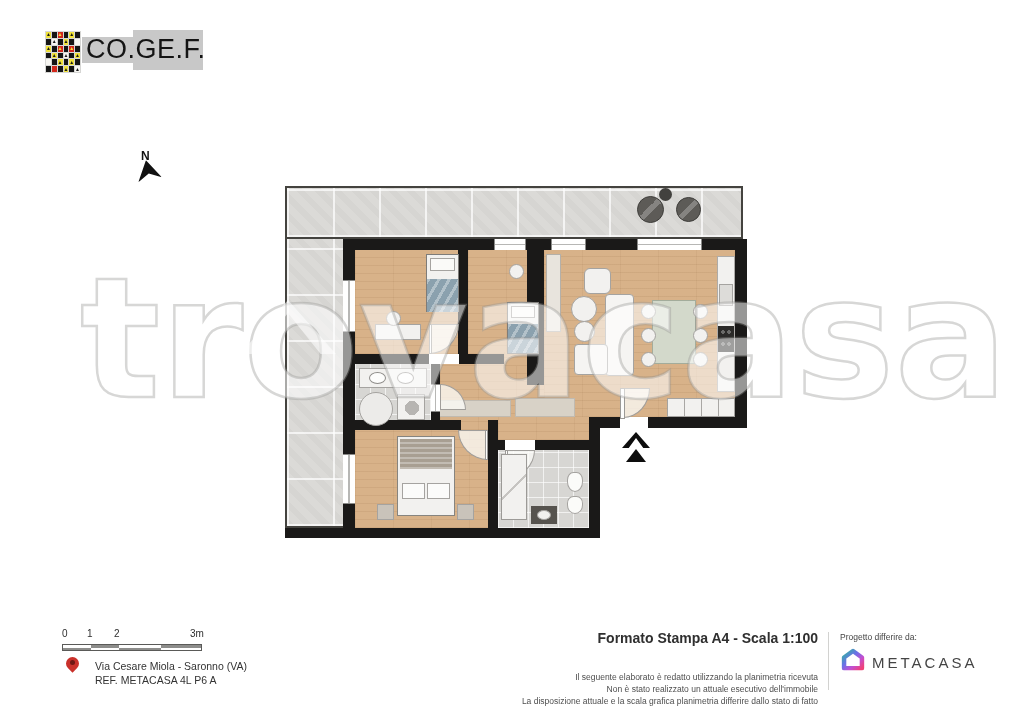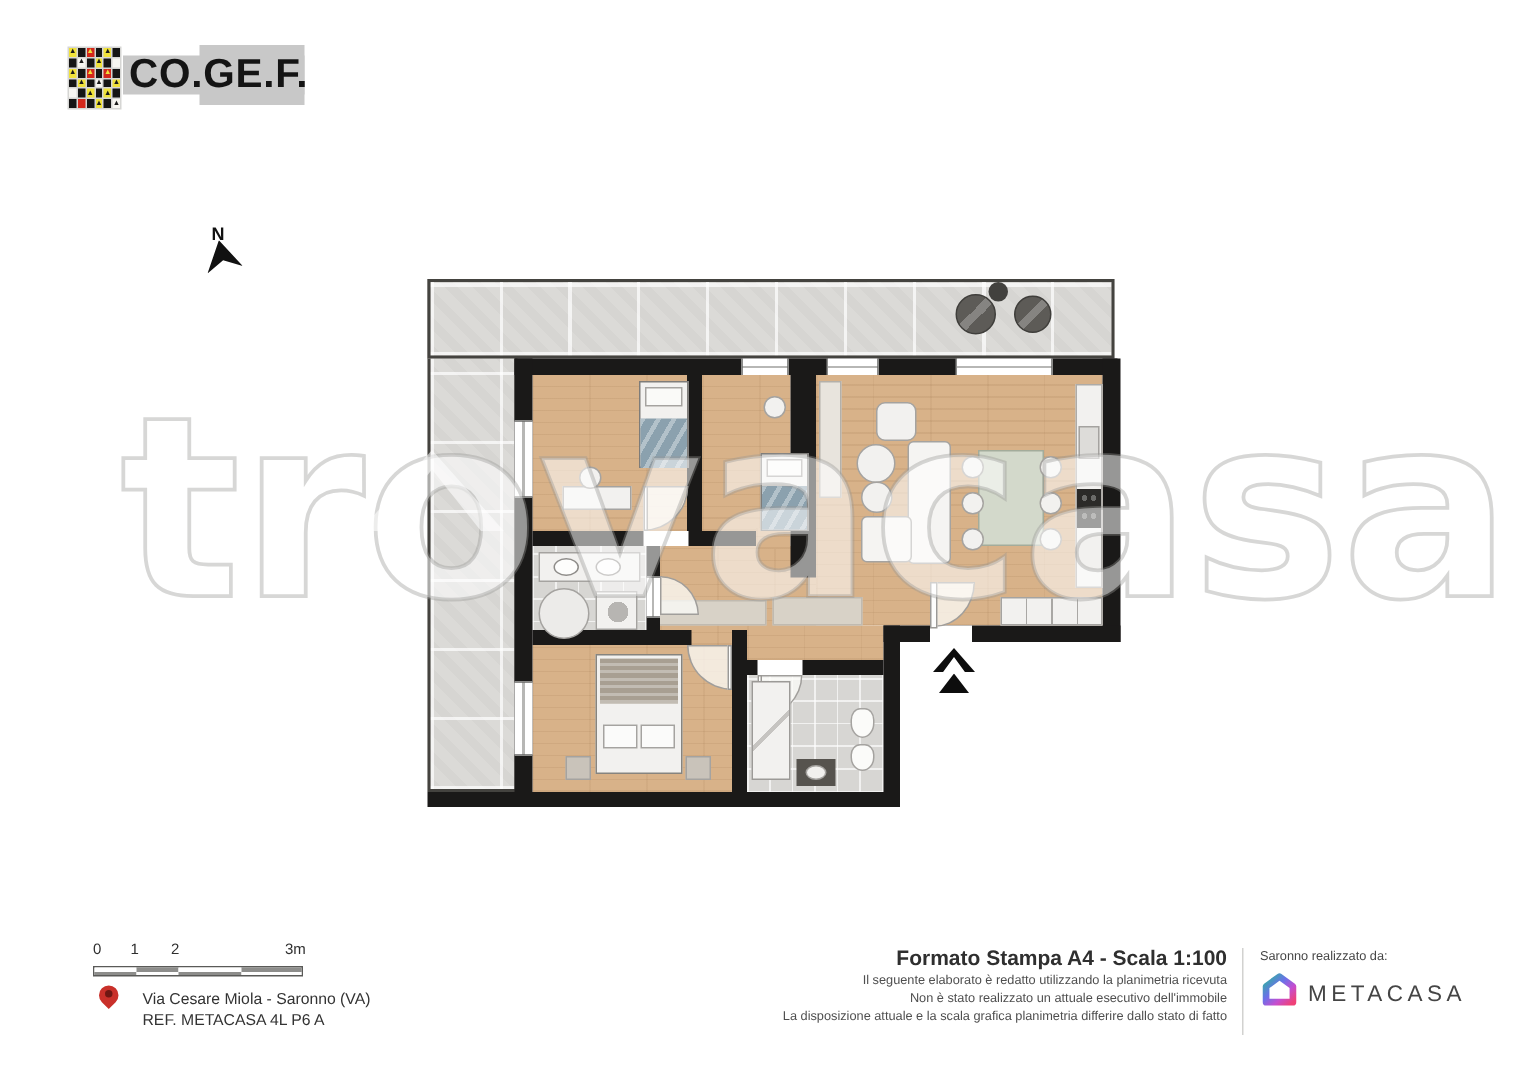--- a/index.html
+++ b/index.html
@@ -6,21 +6,21 @@
   body{width:1024px;height:724px;background:#ffffff;position:relative;overflow:hidden;
        font-family:"Liberation Sans", sans-serif;color:#2e2e2e;}
   .abs{position:absolute;}
 
   
   .mosaic{left:45px;top:31px;width:36px;height:42px;background:#d6d6d4;padding:1px;
           display:grid;grid-template-columns:repeat(6,1fr);grid-template-rows:repeat(6,1fr);gap:1px;box-sizing:border-box;}
   .mcell{display:flex;align-items:center;justify-content:center;font-size:5px;line-height:1;overflow:hidden;}
   .logo-grayB{left:133px;top:30px;width:70px;height:40px;background:#c8c8c8;}
   .logo-grayA{left:82px;top:37px;width:121px;height:26px;background:#c8c8c8;}
-  .logo-text{left:86px;top:34px;font-size:27px;font-weight:bold;color:#141414;letter-spacing:.5px;
+  .logo-text{left:86px;top:34px;font-size:27px;font-weight:normal;color:#141414;letter-spacing:.5px;
              font-family:"Liberation Sans", sans-serif;}
 
   
   .north-n{left:141px;top:149px;font-size:12px;font-weight:bold;color:#111;}
   .north-tri{left:136px;top:160px;width:24px;height:20px;background:#111;
              clip-path:polygon(50% 0,100% 100%,50% 68%,0 100%);transform:rotate(-12deg);}
 
   
   .plan{left:283px;top:184px;width:464px;height:356px;}
   .terr{background-color:#dbdad7;border:2px solid #44433f;box-sizing:border-box;
@@ -62,21 +62,21 @@
 
   
   .sb-num{font-size:10px;color:#2e2e2e;}
   .scalebar{left:62px;top:644px;width:140px;height:7px;border:1px solid #5a5a58;box-sizing:border-box;}
   .sb-seg{position:absolute;height:50%;}
   .pin{left:66px;top:657px;width:13px;height:13px;background:#c9302a;border-radius:50% 50% 50% 0;
        transform:rotate(-45deg);}
   .pin-dot{left:70px;top:660px;width:5px;height:5px;border-radius:50%;background:#6f1713;}
   .addr{font-size:10.5px;color:#333;}
   .fmt-title{right:206px;top:630px;font-size:14px;font-weight:bold;color:#2f2f2f;text-align:right;}
-  .disc{right:206px;font-size:8.5px;color:#4e4e4e;text-align:right;}
+  .disc{right:206px;font-size:8.5px;color:#4e4e4e;text-align:right;margin-top:24px;}
   .vdiv{left:828px;top:632px;width:1px;height:58px;background:#d2d2d0;}
   .prog{left:840px;top:632px;font-size:8.5px;color:#454545;}
   .meta-text{left:872px;top:654px;font-size:15px;letter-spacing:3px;color:#454545;}
 </style>
 </head>
 <body>
 
 <div class="abs mosaic" id="mosaic">
     <div class="mcell" style="background: rgb(240, 226, 59);">
       <span style="color: rgb(26, 26, 26);">▲</span>
@@ -293,21 +293,21 @@
 <div class="abs pin"></div>
 <div class="abs pin-dot"></div>
 <div class="abs addr" style="left:95px;top:660px;">Via Cesare Miola - Saronno (VA)</div>
 <div class="abs addr" style="left:95px;top:674px;">REF. METACASA 4L P6 A</div>
 
 <div class="abs fmt-title">Formato Stampa A4 - Scala 1:100</div>
 <div class="abs disc" style="top:648px;">Il seguente elaborato è redatto utilizzando la planimetria ricevuta</div>
 <div class="abs disc" style="top:660px;">Non è stato realizzato un attuale esecutivo dell'immobile</div>
 <div class="abs disc" style="top:672px;">La disposizione attuale e la scala grafica planimetria differire dallo stato di fatto</div>
 <div class="abs vdiv"></div>
-<div class="abs prog">Saronno realizzato da:</div>
+<div class="abs prog">Progetto differire da:</div>
 <svg class="abs" style="left:840px;top:647px;" width="26" height="26" viewBox="0 0 32 32">
   <defs>
     <linearGradient id="mg" x1="0" y1="0" x2="1" y2="1">
       <stop offset="0" stop-color="#2eb49e"></stop>
       <stop offset="0.4" stop-color="#6a71e8"></stop>
       <stop offset="0.7" stop-color="#c44ed0"></stop>
       <stop offset="1" stop-color="#ef4178"></stop>
     </linearGradient>
   </defs>
   <path d="M16 5 L27 13 V26 H5 V13 Z" fill="none" stroke="url(#mg)" stroke-width="5.5" stroke-linejoin="round"></path>

